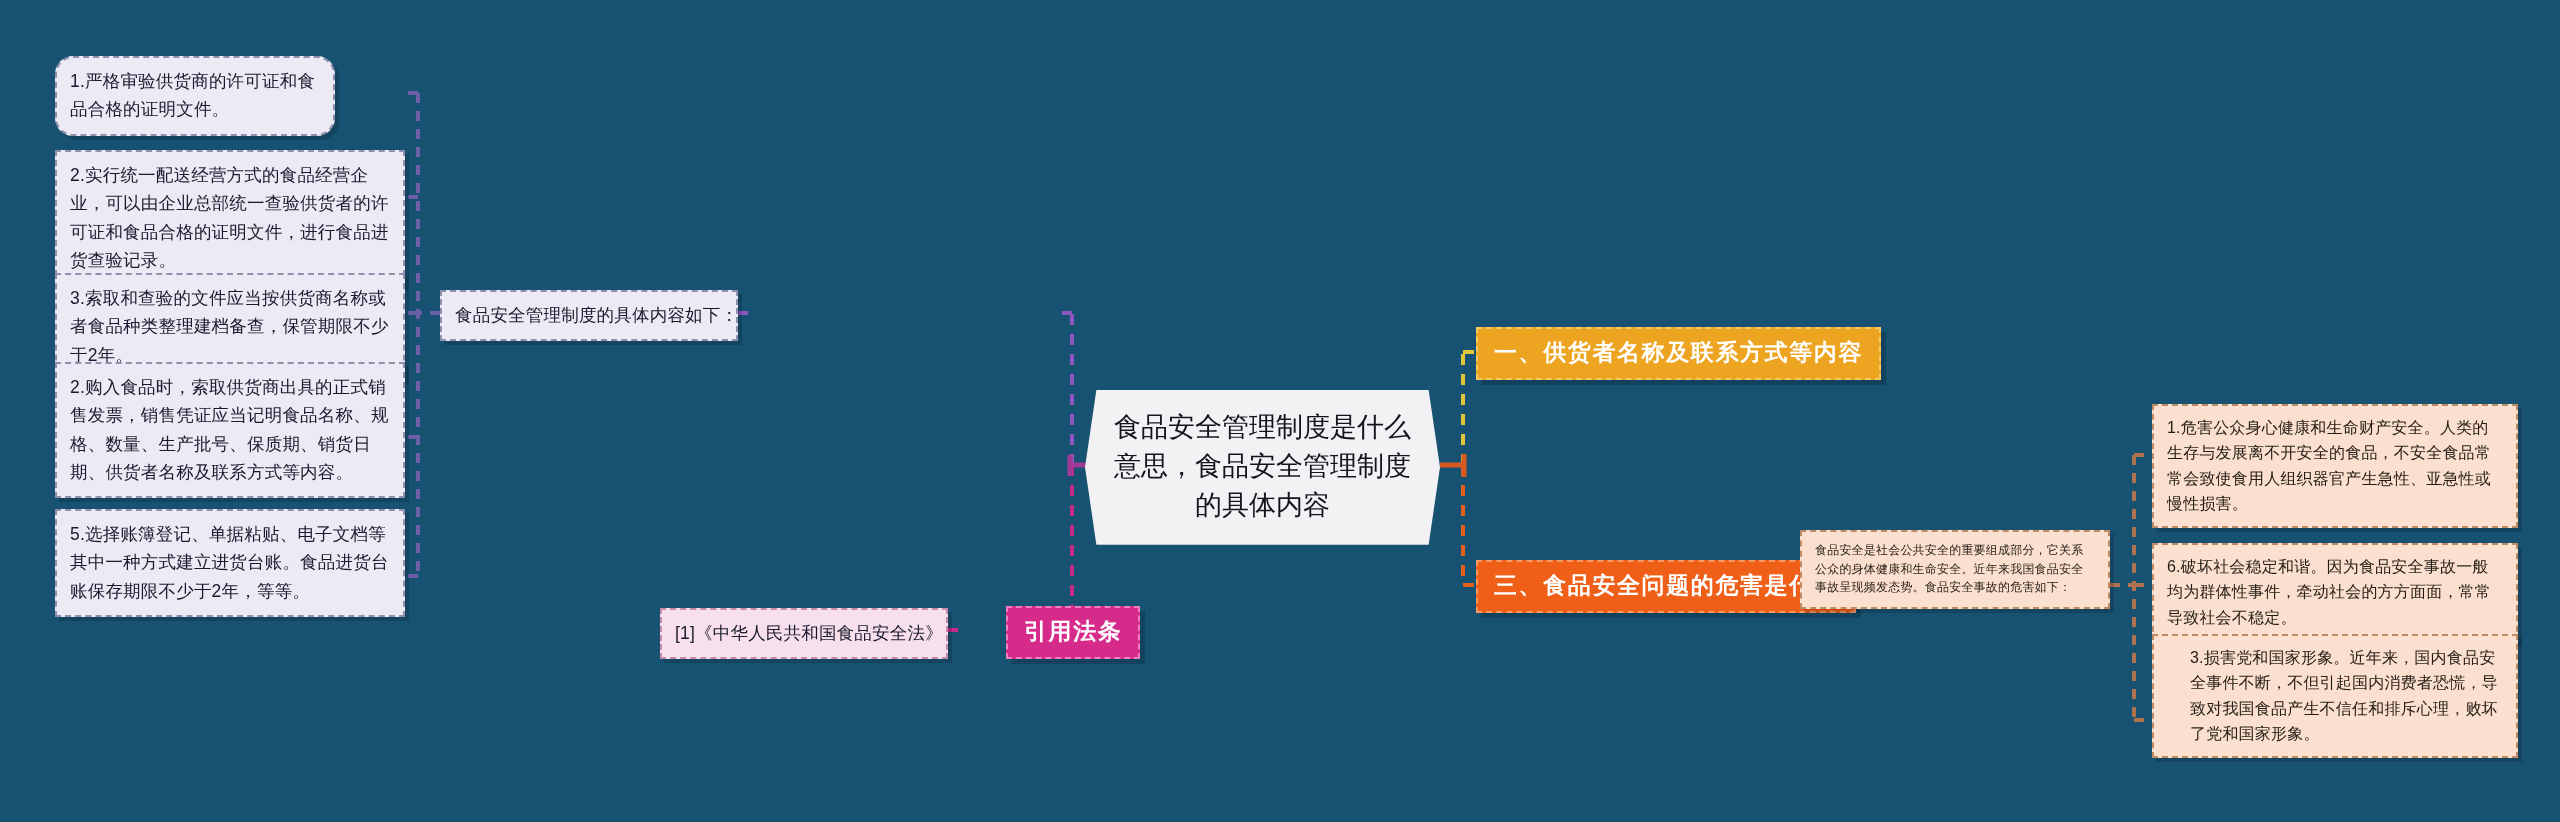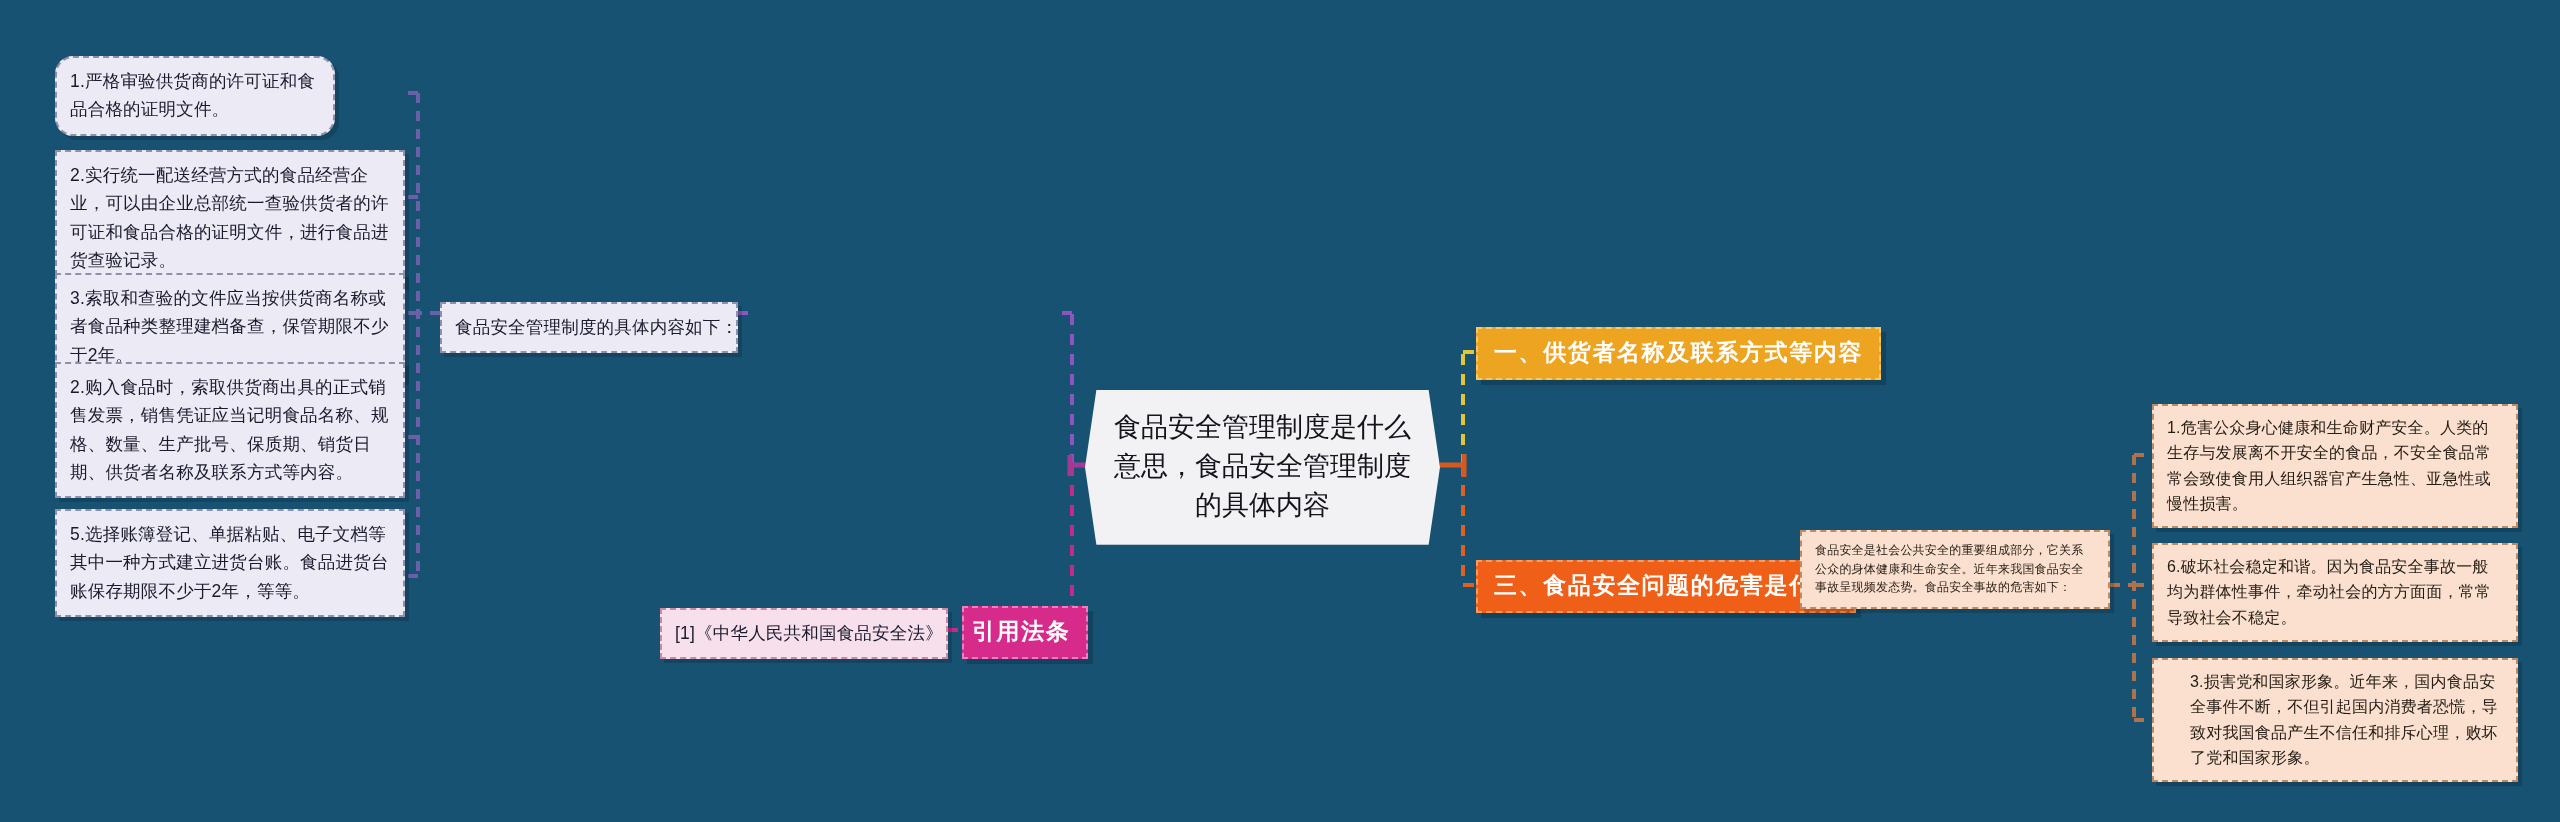--- a/index.html
+++ b/index.html
@@ -128,32 +128,32 @@
   <div class="node leaf" style="left:55px;top:56px;width:280px;border-radius:18px;">1.严格审验供货商的许可证和食品合格的证明文件。</div>
 
   <div class="node leaf" style="left:55px;top:150px;width:350px;">2.实行统一配送经营方式的食品经营企业，可以由企业总部统一查验供货者的许可证和食品合格的证明文件，进行食品进货查验记录。</div>
 
   <div class="node leaf" style="left:55px;top:273px;width:350px;">3.索取和查验的文件应当按供货商名称或者食品种类整理建档备查，保管期限不少于2年。</div>
 
   <div class="node leaf" style="left:55px;top:362px;width:350px;">2.购入食品时，索取供货商出具的正式销售发票，销售凭证应当记明食品名称、规格、数量、生产批号、保质期、销货日期、供货者名称及联系方式等内容。</div>
 
   <div class="node leaf" style="left:55px;top:509px;width:350px;">5.选择账簿登记、单据粘贴、电子文档等其中一种方式建立进货台账。食品进货台账保存期限不少于2年，等等。</div>
 
-  <div class="node leaf" style="left:440px;top:290px;width:298px;white-space:nowrap;overflow:hidden;margin-top:12px;">食品安全管理制度的具体内容如下：</div>
+  <div class="node leaf" style="left:440px;top:290px;width:298px;white-space:nowrap;overflow:hidden;">食品安全管理制度的具体内容如下：</div>
 
 
   <div class="node leaf pinkish" style="left:660px;top:608px;width:288px;white-space:nowrap;overflow:hidden;">[1]《中华人民共和国食品安全法》</div>
 
-  <div class="node pill magenta" style="left:962px;top:606px;padding-left:8px;">引用法条</div>
+  <div class="node pill magenta" style="left:1006px;top:606px;">引用法条</div>
 
   <div class="node pill gold" style="left:1476px;top:327px;">一、供货者名称及联系方式等内容</div>
 
   <div class="node pill orange" style="left:1476px;top:560px;">三、食品安全问题的危害是什么</div>
 
   <div class="node leaf peach" style="left:1800px;top:530px;width:310px;font-size:12px;line-height:1.55;">食品安全是社会公共安全的重要组成部分，它关系公众的身体健康和生命安全。近年来我国食品安全事故呈现频发态势。食品安全事故的危害如下：</div>
 
   <div class="node leaf peach" style="left:2152px;top:404px;width:366px;font-size:16px;line-height:1.58;">1.危害公众身心健康和生命财产安全。人类的生存与发展离不开安全的食品，不安全食品常常会致使食用人组织器官产生急性、亚急性或慢性损害。</div>
 
   <div class="node leaf peach" style="left:2152px;top:543px;width:366px;font-size:16px;line-height:1.58;">6.破坏社会稳定和谐。因为食品安全事故一般均为群体性事件，牵动社会的方方面面，常常导致社会不稳定。</div>
 
-  <div class="node leaf peach" style="left:2152px;top:658px;width:366px;font-size:16px;line-height:1.58;padding-left:36px;">3.损害党和国家形象。近年来，国内食品安全事件不断，不但引起国内消费者恐慌，导致对我国食品产生不信任和排斥心理，败坏了党和国家形象。</div>
+  <div class="node leaf peach" style="left:2152px;top:634px;width:366px;font-size:16px;line-height:1.58;padding-left:36px;">3.损害党和国家形象。近年来，国内食品安全事件不断，不但引起国内消费者恐慌，导致对我国食品产生不信任和排斥心理，败坏了党和国家形象。</div>
 
 </div>
 
 </body></html>

